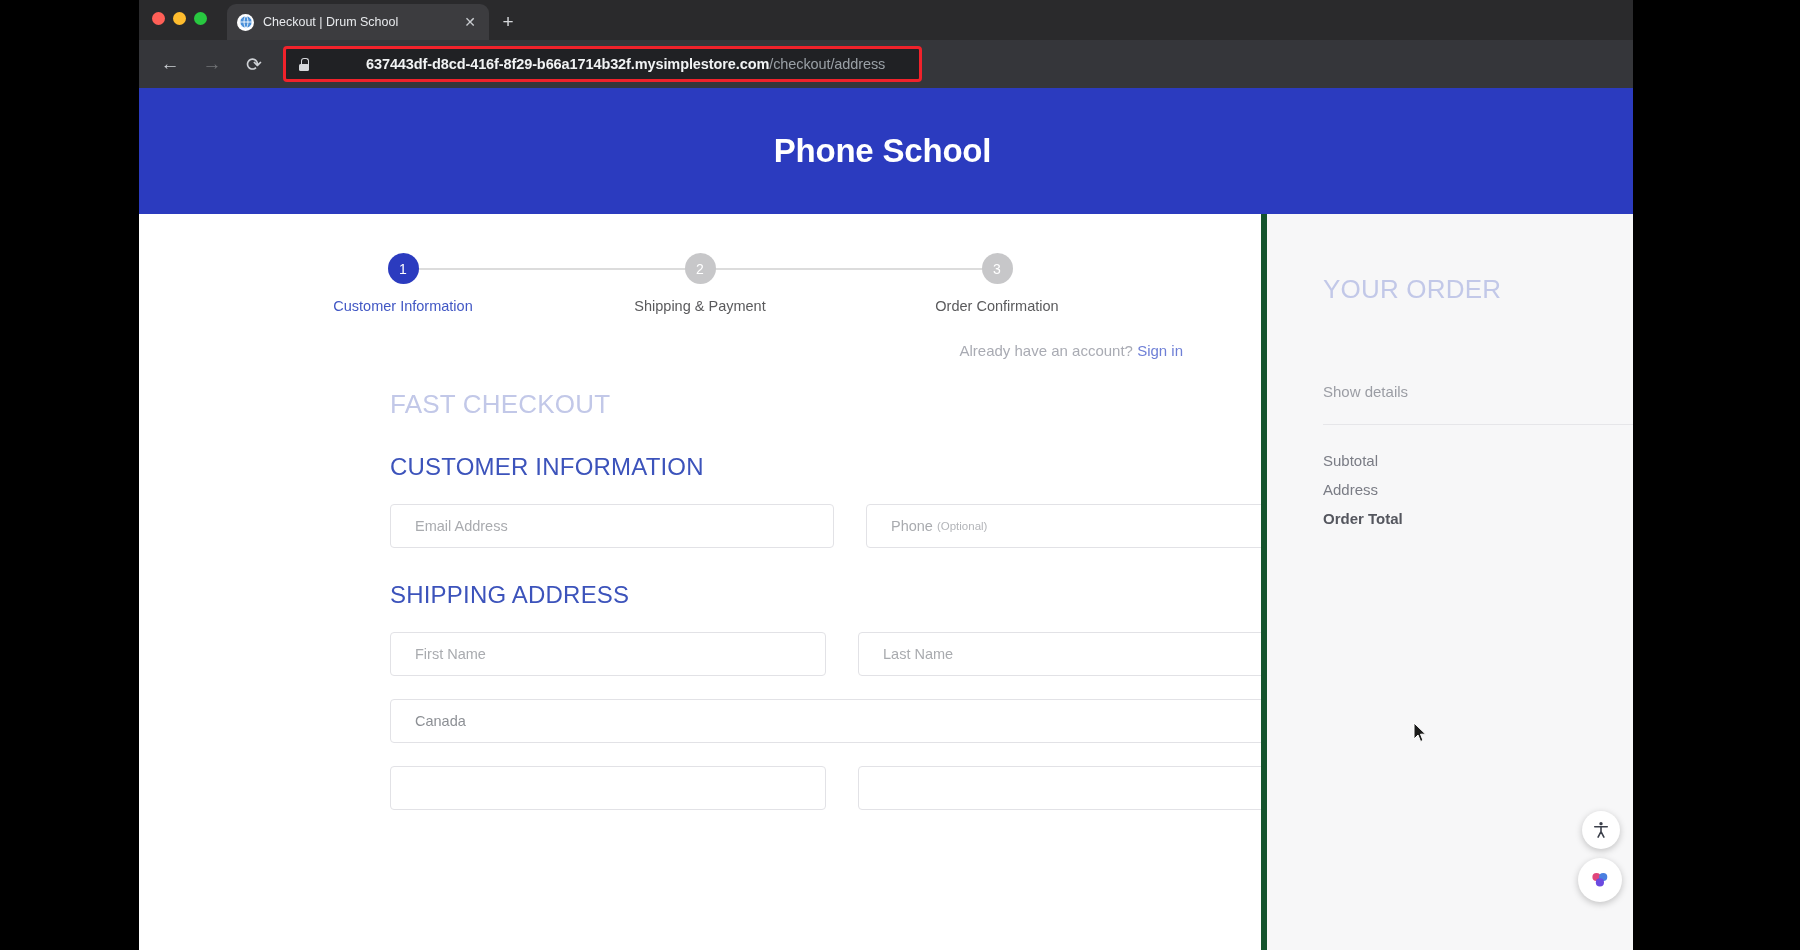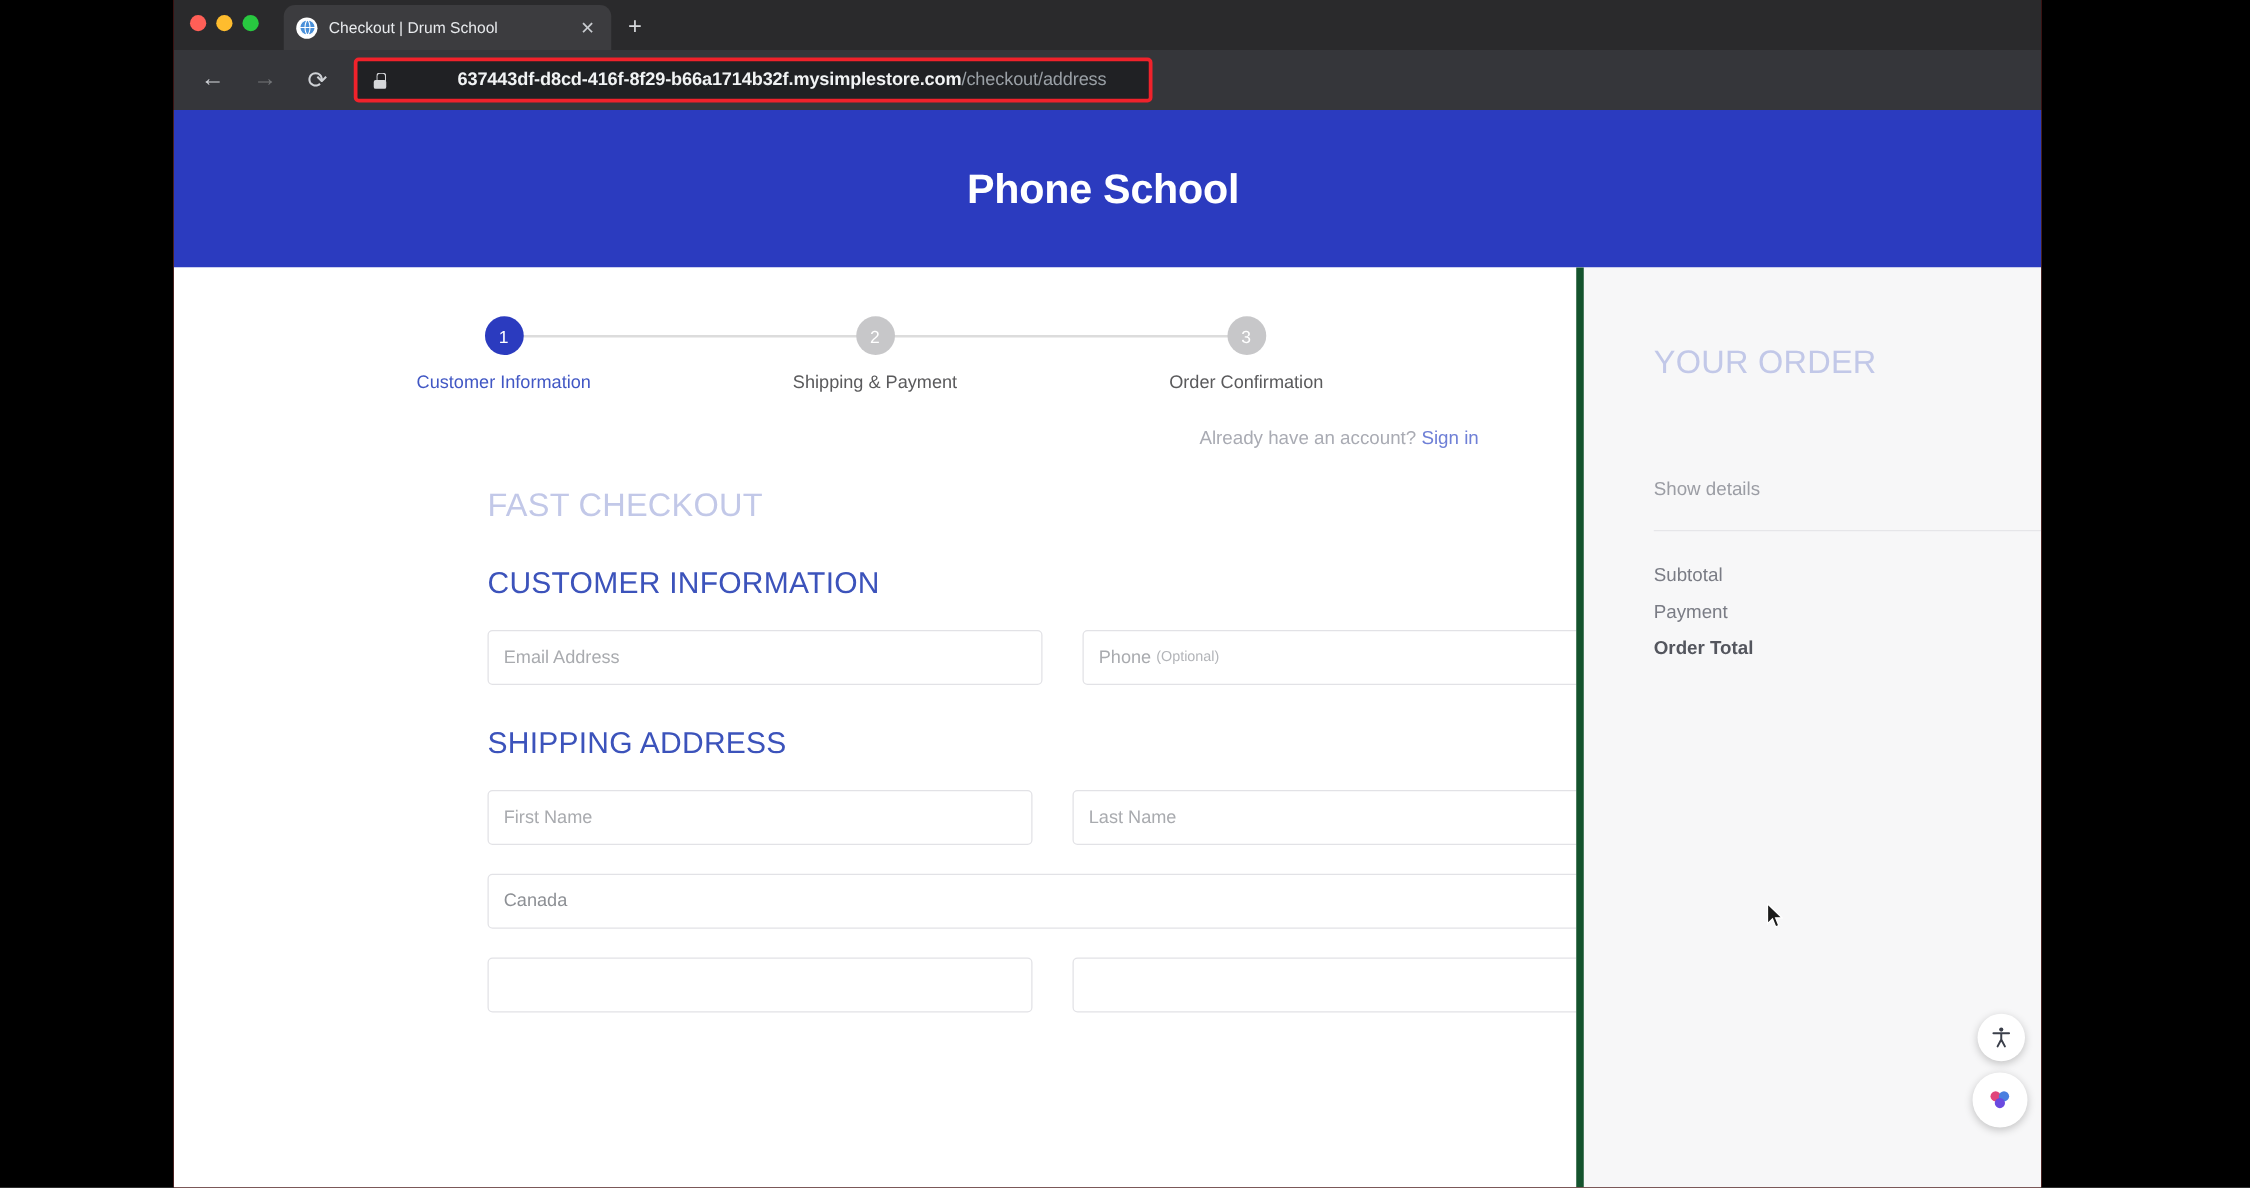--- a/index.html
+++ b/index.html
@@ -8,21 +8,21 @@
     width: 1800px; height: 950px;
     background: #000;
     font-family: "Liberation Sans", sans-serif;
     overflow: hidden;
   }
   #root { position: relative; width: 1800px; height: 950px; background: #000; }
 
   
   .browser {
     position: absolute; left: 139px; top: 0; width: 1494px; height: 950px;
-    background: #ef4444; overflow: hidden;
+    background: #fdba74; overflow: hidden;
   }
   .chrome-top {
     position: relative; width: 100%; height: 40px; background: #2a2a2c;
   }
   .traffic { position: absolute; left: 13px; top: 12px; display: flex; gap: 8px; }
   .dot { width: 13px; height: 13px; border-radius: 50%; }
   .dot.red { background: #ff5f57; }
   .dot.yellow { background: #febc2e; }
   .dot.green { background: #28c840; }
 
@@ -136,21 +136,21 @@
   }
 
   .h-section {
     font-size: 24px; color: #3c53bb; font-weight: normal;
     letter-spacing: 0.2px; margin-top: 33px;
   }
 
   .field-row { display: flex; gap: 32px; margin-top: 23px; }
   .field {
     height: 44px; border: 1px solid #e2e2e6; border-radius: 4px;
-    background: #fff; display: flex; align-items: center; padding: 0 12px;
+    background: #fff; display: flex; align-items: center; padding: 0 24px;
     font-size: 14.5px; color: #a9abaf;
   }
   .field.w-half { width: 444px; }
   .field.w-name { width: 436px; }
   .field.w-full { width: 904px; }
   .field .optional { font-size: 11.5px; color: #b3b5b9; margin-left: 4px; }
   .select-field { position: relative; justify-content: flex-start; color: #8d9095; }
   .select-caret {
     position: absolute; right: 14px; top: 50%; transform: translateY(-60%) rotate(45deg);
     width: 8px; height: 8px; border-right: 1.6px solid #7b7e84; border-bottom: 1.6px solid #7b7e84;
@@ -295,21 +295,21 @@
 
           </div>
         </div>
 
         <div class="side-col">
           <div class="side-title">YOUR ORDER</div>
           <div class="side-show">Show details</div>
           <div class="side-rule"></div>
           <div class="side-lines">
             <div class="side-line">Subtotal</div>
-            <div class="side-line">Payment</div>
+            <div class="side-line">Address</div>
             <div class="side-line total">Order Total</div>
           </div>
 
           <div class="fab fab-accessibility">
             <svg viewBox="0 0 24 24" aria-hidden="true">
               <circle cx="12" cy="4.4" r="2" fill="#3b3f4a"></circle>
               <path d="M4.5 8 h15 M12 8 v6 M12 14 l-3.5 6.5 M12 14 l3.5 6.5" stroke="#3b3f4a" stroke-width="1.9" fill="none" stroke-linecap="round"></path>
             </svg>
           </div>
 

